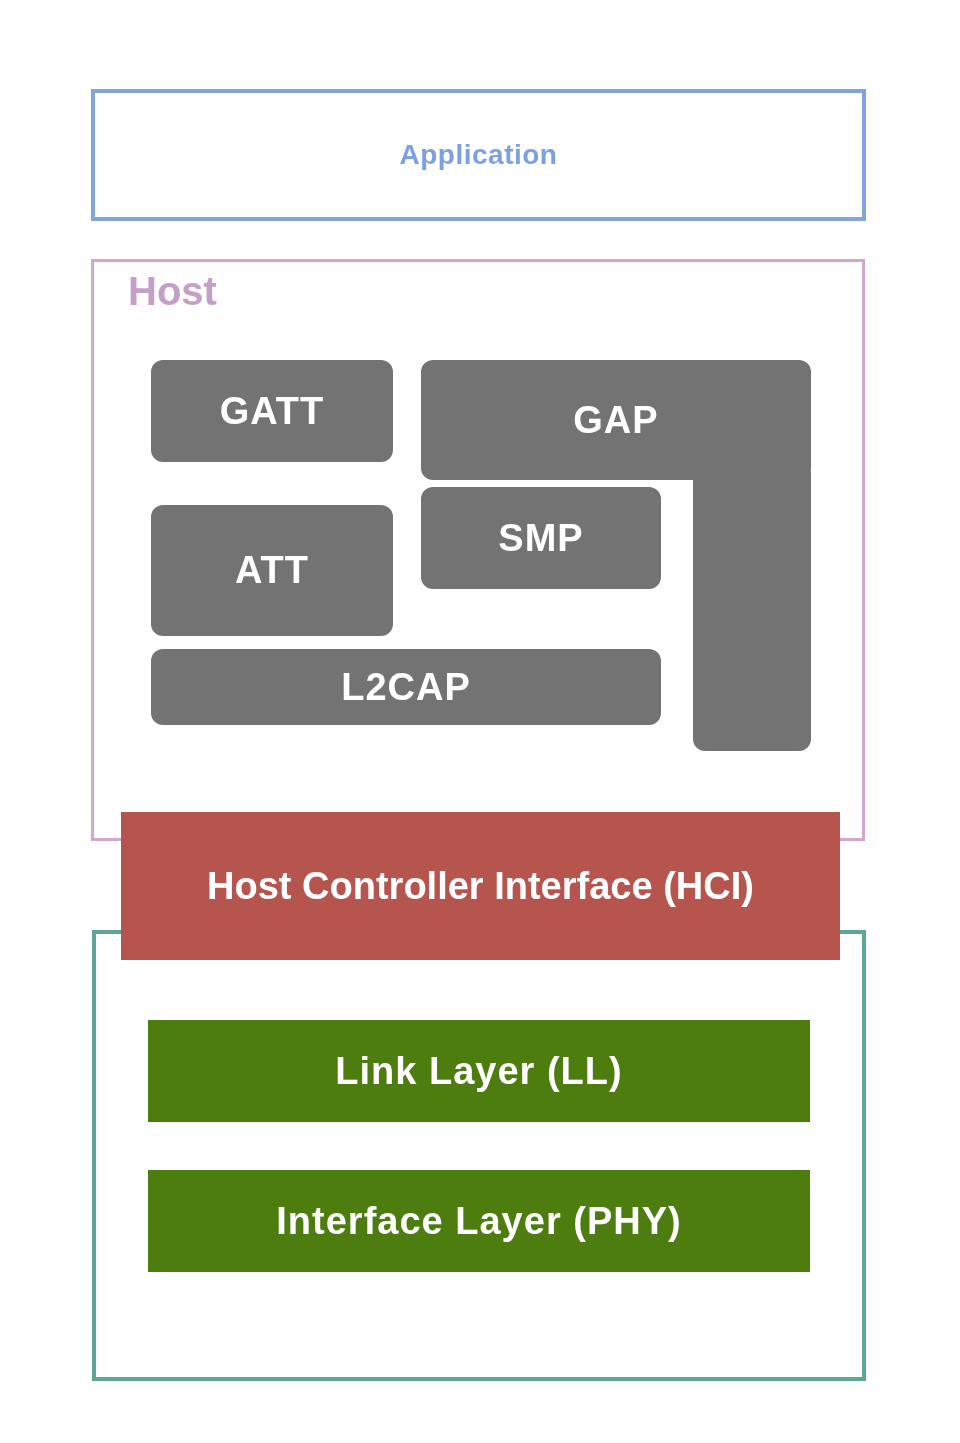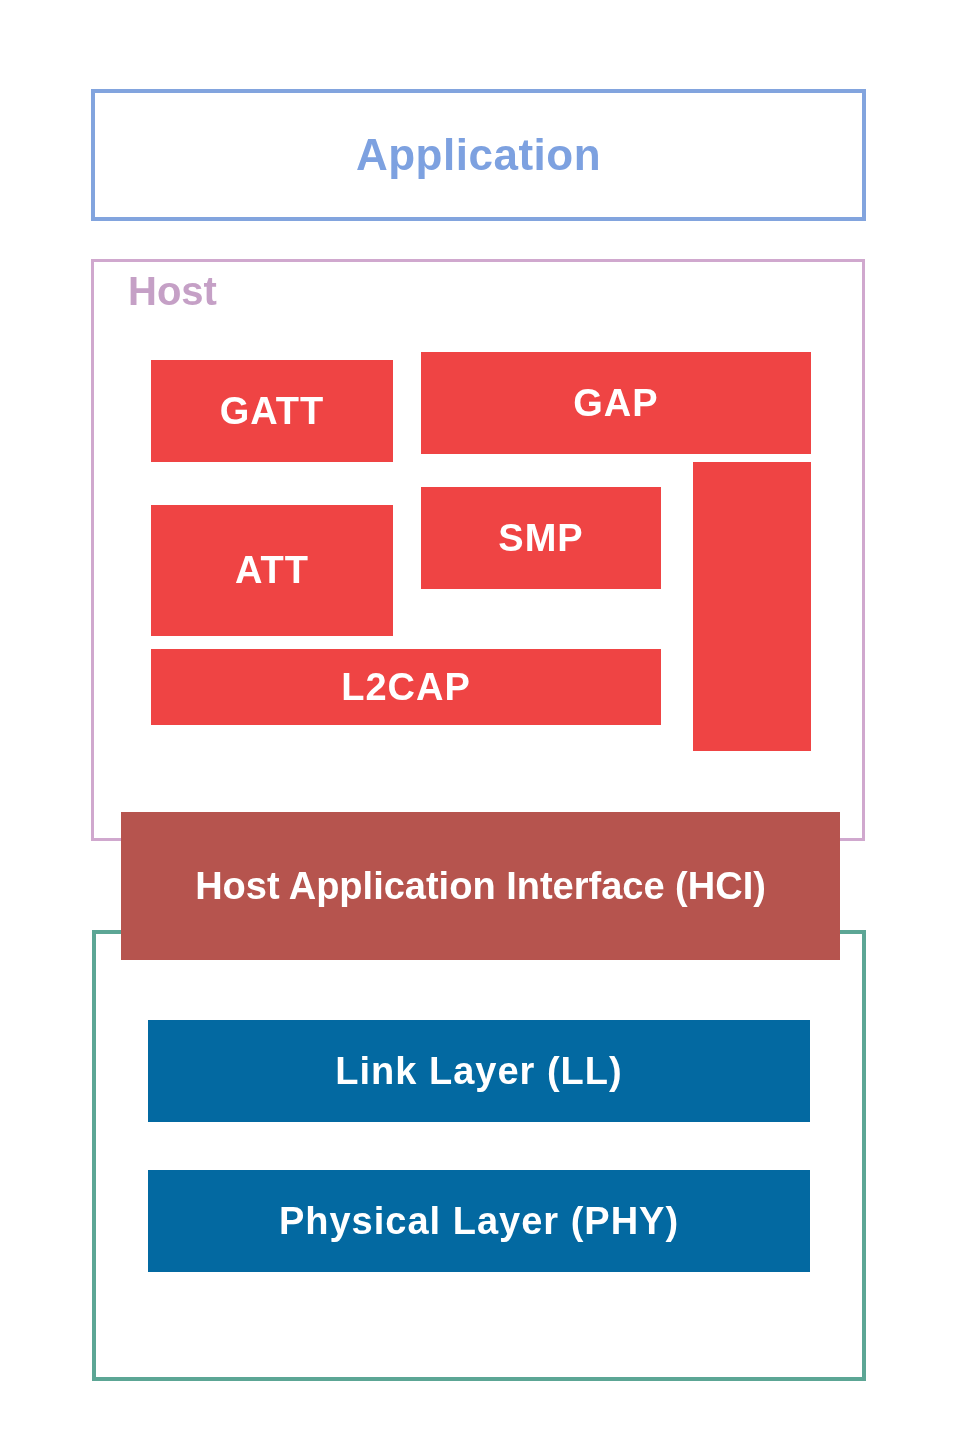--- a/index.html
+++ b/index.html
@@ -13,56 +13,56 @@
     overflow: hidden;
   }
   .abs { position: absolute; box-sizing: border-box; }
   .center { display: flex; align-items: center; justify-content: center; }
 
   
   .app-box {
     left: 91px; top: 89px; width: 775px; height: 132px;
     border: 4px solid #82a4de;
   }
-  .app-label { color: #7da1e0; font-size: 44px; letter-spacing: 0.5px; }
+  .app-label { color: #7da1e0; font-size: 28px; letter-spacing: 0.5px; }
 
   
   .host-box {
     left: 91px; top: 259px; width: 774px; height: 582px;
     border: 3px solid #d0a8ce;
   }
   .host-label {
     left: 128px; top: 269px;
     color: #c5a0c6; font-size: 40px;
   }
 
   
-  .pink  { background: #ef4444; }
+  .pink  { background: #737373; border-radius: 12px; }
   .block-label { color: #ffffff; font-size: 38px; letter-spacing: 1px; }
 
   .gatt      { left: 151px; top: 360px; width: 242px; height: 102px; }
-  .gap-top   { left: 421px; top: 352px; width: 390px; height: 102px; }
+  .gap-top   { left: 421px; top: 360px; width: 390px; height: 120px; }
   .gap-strip { left: 693px; top: 462px; width: 118px; height: 289px; }
   .att       { left: 151px; top: 505px; width: 242px; height: 131px; }
   .smp       { left: 421px; top: 487px; width: 240px; height: 102px; }
   .l2cap     { left: 151px; top: 649px; width: 510px; height: 76px; }
 
   
   .hci {
     left: 121px; top: 812px; width: 719px; height: 148px;
     background: #b6544e; z-index: 3;
   }
   .hci-label { color: #ffffff; font-size: 38px; }
 
   
   .controller-box {
     left: 92px; top: 930px; width: 774px; height: 451px;
     border: 4px solid #5ca695;
   }
-  .teal { background: #0369a1; }
+  .teal { background: #4d7c0f; }
   .ll  { left: 148px; top: 1020px; width: 662px; height: 102px; }
   .phy { left: 148px; top: 1170px; width: 662px; height: 102px; }
   .controller-label {
     left: 130px; top: 1310px;
     color: #55a191; font-size: 40px;
   }
 </style>
 </head>
 <body>
 
@@ -90,27 +90,27 @@
 
   <div class="abs center pink smp">
     <span class="block-label">SMP</span>
   </div>
 
   <div class="abs center pink l2cap">
     <span class="block-label">L2CAP</span>
   </div>
 
   <div class="abs center hci">
-    <span class="hci-label">Host Application Interface (HCI)</span>
+    <span class="hci-label">Host Controller Interface (HCI)</span>
   </div>
 
   <div class="abs controller-box"></div>
 
   <div class="abs center teal ll">
     <span class="block-label">Link Layer (LL)</span>
   </div>
 
   <div class="abs center teal phy">
-    <span class="block-label">Physical Layer (PHY)</span>
+    <span class="block-label">Interface Layer (PHY)</span>
   </div>
 
 
 </div>
 
 </body></html>

